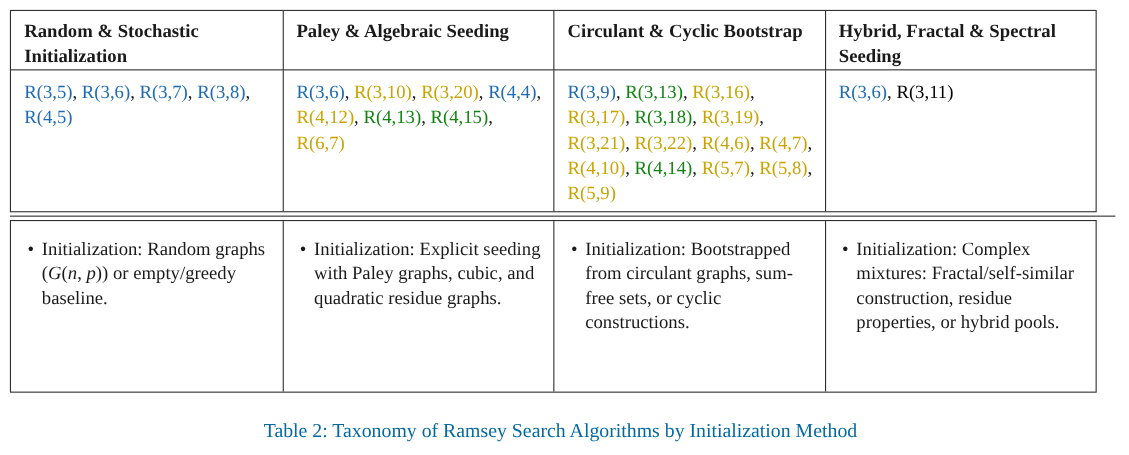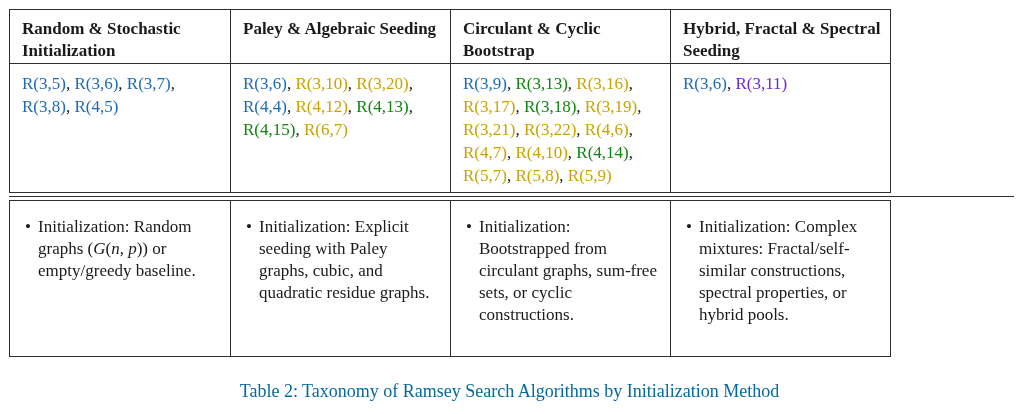--- a/index.html
+++ b/index.html
@@ -6,21 +6,21 @@
   html, body {
     width: 1026px; height: 414px;
     background: #ffffff;
     font-family: "Liberation Serif", serif;
     color: #1a1a1a;
     overflow: hidden;
   }
   .wrap { padding: 9px 12px 0 9px; width: 1022px; }
 
   .tbl {
-    width: 882px;
+    width: 988px;
     border: 1.5px solid #2f2f2f;
     display: grid;
     grid-template-columns: repeat(4, 1fr);
     background: #fff;
   }
   .tbl-top { grid-template-rows: 54px 128px; }
   .tbl-bottom { grid-template-rows: 155px; margin-top: 3px; }
 
   .cell { padding: 8px 8px 4px 12px; }
   .tbl .cell:not(:nth-child(4n+1)) { border-left: 1.5px solid #2f2f2f; }
@@ -77,39 +77,39 @@
 
   <div class="tbl tbl-top">
     <div class="cell hcell">Random &amp; Stochastic Initialization</div>
     <div class="cell hcell">Paley &amp; Algebraic Seeding</div>
     <div class="cell hcell">Circulant &amp; Cyclic Bootstrap</div>
     <div class="cell hcell">Hybrid, Fractal &amp; Spectral Seeding</div>
 
     <div class="cell vcell"><span class="val"><span style="color: rgb(30, 107, 181);">R(3,5)</span><span class="comma">,</span></span> <span class="val"><span style="color: rgb(30, 107, 181);">R(3,6)</span><span class="comma">,</span></span> <span class="val"><span style="color: rgb(30, 107, 181);">R(3,7)</span><span class="comma">,</span></span> <span class="val"><span style="color: rgb(30, 107, 181);">R(3,8)</span><span class="comma">,</span></span> <span class="val"><span style="color: rgb(30, 107, 181);">R(4,5)</span></span> </div>
     <div class="cell vcell"><span class="val"><span style="color: rgb(30, 107, 181);">R(3,6)</span><span class="comma">,</span></span> <span class="val"><span style="color: rgb(201, 164, 0);">R(3,10)</span><span class="comma">,</span></span> <span class="val"><span style="color: rgb(201, 164, 0);">R(3,20)</span><span class="comma">,</span></span> <span class="val"><span style="color: rgb(30, 107, 181);">R(4,4)</span><span class="comma">,</span></span> <span class="val"><span style="color: rgb(201, 164, 0);">R(4,12)</span><span class="comma">,</span></span> <span class="val"><span style="color: rgb(18, 132, 18);">R(4,13)</span><span class="comma">,</span></span> <span class="val"><span style="color: rgb(18, 132, 18);">R(4,15)</span><span class="comma">,</span></span> <span class="val"><span style="color: rgb(201, 164, 0);">R(6,7)</span></span> </div>
     <div class="cell vcell"><span class="val"><span style="color: rgb(30, 107, 181);">R(3,9)</span><span class="comma">,</span></span> <span class="val"><span style="color: rgb(18, 132, 18);">R(3,13)</span><span class="comma">,</span></span> <span class="val"><span style="color: rgb(201, 164, 0);">R(3,16)</span><span class="comma">,</span></span> <span class="val"><span style="color: rgb(201, 164, 0);">R(3,17)</span><span class="comma">,</span></span> <span class="val"><span style="color: rgb(18, 132, 18);">R(3,18)</span><span class="comma">,</span></span> <span class="val"><span style="color: rgb(201, 164, 0);">R(3,19)</span><span class="comma">,</span></span> <span class="val"><span style="color: rgb(201, 164, 0);">R(3,21)</span><span class="comma">,</span></span> <span class="val"><span style="color: rgb(201, 164, 0);">R(3,22)</span><span class="comma">,</span></span> <span class="val"><span style="color: rgb(201, 164, 0);">R(4,6)</span><span class="comma">,</span></span> <span class="val"><span style="color: rgb(201, 164, 0);">R(4,7)</span><span class="comma">,</span></span> <span class="val"><span style="color: rgb(201, 164, 0);">R(4,10)</span><span class="comma">,</span></span> <span class="val"><span style="color: rgb(18, 132, 18);">R(4,14)</span><span class="comma">,</span></span> <span class="val"><span style="color: rgb(201, 164, 0);">R(5,7)</span><span class="comma">,</span></span> <span class="val"><span style="color: rgb(201, 164, 0);">R(5,8)</span><span class="comma">,</span></span> <span class="val"><span style="color: rgb(201, 164, 0);">R(5,9)</span></span> </div>
-    <div class="cell vcell"><span class="val"><span style="color: rgb(30, 107, 181);">R(3,6)</span><span class="comma">,</span></span> <span class="val"><span style="color: #6d28d9;">R(3,11)</span></span> </div>
+    <div class="cell vcell"><span class="val"><span style="color: rgb(30, 107, 181);">R(3,6)</span><span class="comma">,</span></span> <span class="val"><span style="color: #000000;">R(3,11)</span></span> </div>
   </div>
 
   <div class="mid-rule"></div>
 
   <div class="tbl tbl-bottom">
     <div class="cell dcell">
       <span class="bullet">•</span>
       <span class="dtext"><strong>Initialization:</strong><span> Random graphs (</span><span class="math">G</span><span>(</span><span class="math">n</span><span>, </span><span class="math">p</span><span>)) or empty/greedy baseline.</span></span>
     </div>
     <div class="cell dcell">
       <span class="bullet">•</span>
       <span class="dtext"><strong>Initialization:</strong><span> Explicit seeding with Paley graphs, cubic, and quadratic residue graphs.</span></span>
     </div>
     <div class="cell dcell">
       <span class="bullet">•</span>
       <span class="dtext"><strong>Initialization:</strong><span> Bootstrapped from circulant graphs, sum-free sets, or cyclic constructions.</span></span>
     </div>
     <div class="cell dcell">
       <span class="bullet">•</span>
-      <span class="dtext"><strong>Initialization:</strong><span> Complex mixtures: Fractal/self-similar constructions, spectral properties, or hybrid pools.</span></span>
+      <span class="dtext"><strong>Initialization:</strong><span> Complex mixtures: Fractal/self-similar construction, residue properties, or hybrid pools.</span></span>
     </div>
   </div>
 
   <div class="caption">Table 2: Taxonomy of Ramsey Search Algorithms by Initialization Method</div>
 
 </div>
 
 </body></html>

